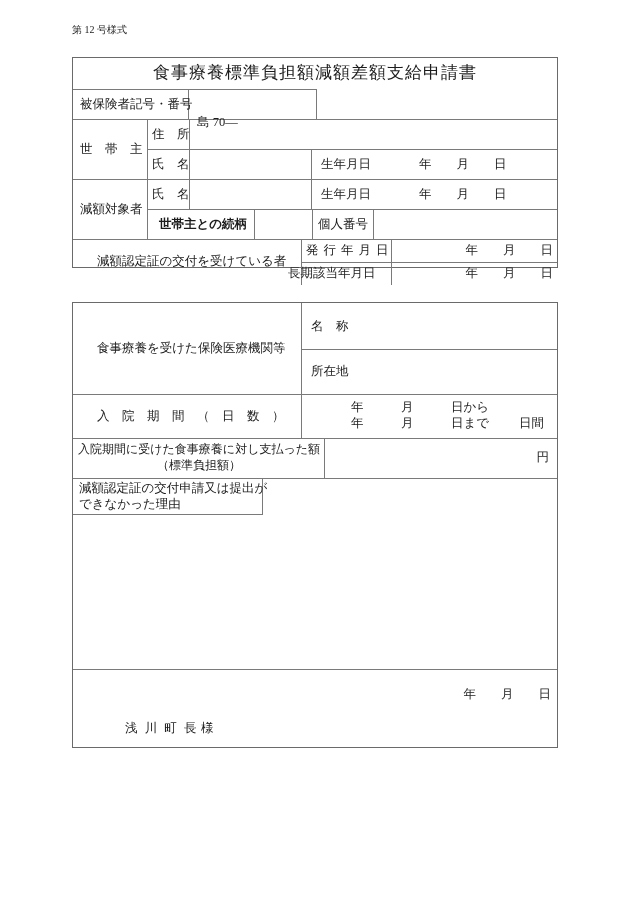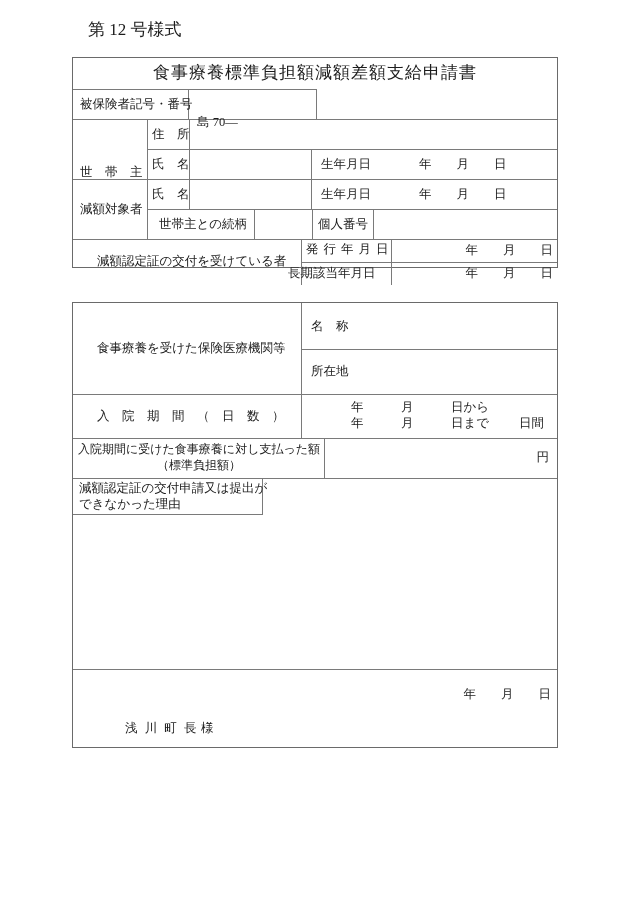--- a/index.html
+++ b/index.html
@@ -9,21 +9,21 @@
     font-family:"Liberation Serif","DejaVu Serif",serif;
     color:#1c1c1c; font-size:12.5px; line-height:15px;
     overflow:hidden;
   }
   .box { position:absolute; border:1px solid #6a6a6a; background:#fff; }
   .hl { position:absolute; height:1px; background:#7a7a7a; }
   .vl { position:absolute; width:1px; background:#7a7a7a; }
   .txt { position:absolute; white-space:pre; }
   .ctr { text-align:center; }
   .rt  { text-align:right; }
-  .form-number { position:absolute; left:72px; top:22px; font-size:17px;margin-left:16px; }
+  .form-number { position:absolute; left:72px; top:22px; font-size:10px; }
   .t1-title {
     position:absolute; left:0; top:7px; width:100%;
     text-align:center; font-size:17px; letter-spacing:1px;
   }
   .sp5 { letter-spacing:5px; }
   .small { font-size:12px; }
 </style>
 </head>
 <body>
 
@@ -49,35 +49,35 @@
     <div class="vl" style="left:239px;top:151px;height:30px;"></div>
     <div class="vl" style="left:300px;top:151px;height:30px;"></div>
     <div class="hl" style="top:181px;left:0;width:484px;"></div>
     <div class="vl" style="left:228px;top:181px;height:46px;"></div>
     <div class="vl" style="left:318px;top:181px;height:46px;"></div>
     <div class="hl" style="top:204px;left:228px;width:256px;"></div>
 
     <span class="txt" style="left:7px;top:39px;">被保険者記号・番号</span>
     <span class="txt" style="left:124px;top:57px;">島 70―</span>
 
-    <span class="txt" style="left:7px;top:84px;margin-top:23px;">世　帯　主</span>
+    <span class="txt" style="left:7px;top:84px;">世　帯　主</span>
     <span class="txt" style="left:79px;top:69px;text-align:right;">住　所</span>
     <span class="txt" style="left:79px;top:99px;">氏　名</span>
     <span class="txt" style="left:248px;top:99px;">生年月日</span>
     <span class="txt" style="left:346px;top:99px;">年　　月　　日</span>
 
     <span class="txt" style="left:7px;top:144px;">減額対象者</span>
     <span class="txt" style="left:79px;top:129px;">氏　名</span>
     <span class="txt" style="left:248px;top:129px;">生年月日</span>
     <span class="txt" style="left:346px;top:129px;">年　　月　　日</span>
-    <span class="txt" style="left:86px;top:159px;">世帯主との続柄</span>
+    <span class="txt" style="left:86px;top:159px;font-weight:bold;">世帯主との続柄</span>
     <span class="txt" style="left:245px;top:159px;">個人番号</span>
 
     <span class="txt" style="left:24px;top:196px;">減額認定証の交付を受けている者</span>
-    <span class="txt sp5" style="left:233px;top:185px;font-family:Liberation Mono, monospace;">発行年月日</span>
+    <span class="txt sp5" style="left:233px;top:185px;">発行年月日</span>
     <span class="txt rt" style="left:318px;top:185px;width:162px;">年　　月　　日</span>
     <span class="txt" style="left:215px;top:208px;">長期該当年月日</span>
     <span class="txt rt" style="left:318px;top:208px;width:162px;">年　　月　　日</span>
   </div>
 
   <div class="box" style="left:72px;top:302px;width:486px;height:446px;">
 
     <div class="vl" style="left:228px;top:0;height:91px;"></div>
     <div class="hl" style="top:46px;left:228px;width:256px;"></div>
     <div class="hl" style="top:91px;left:0;width:484px;"></div>

